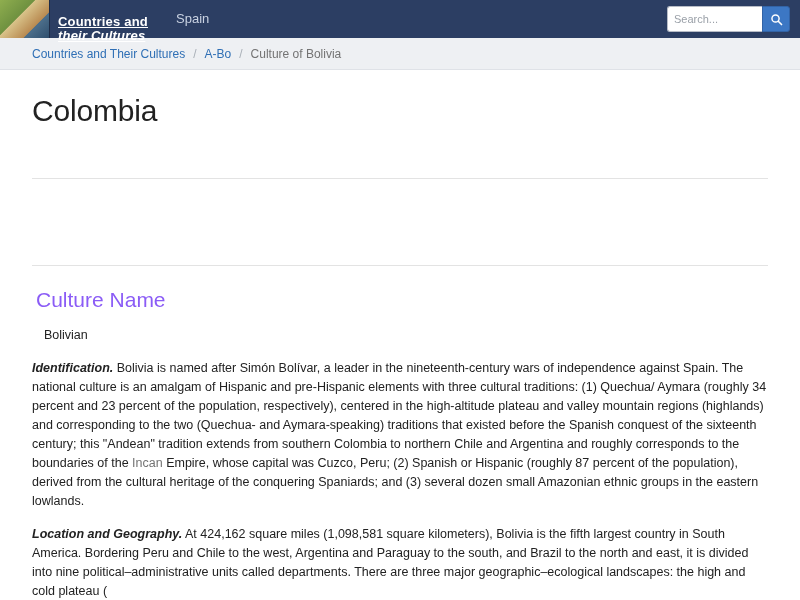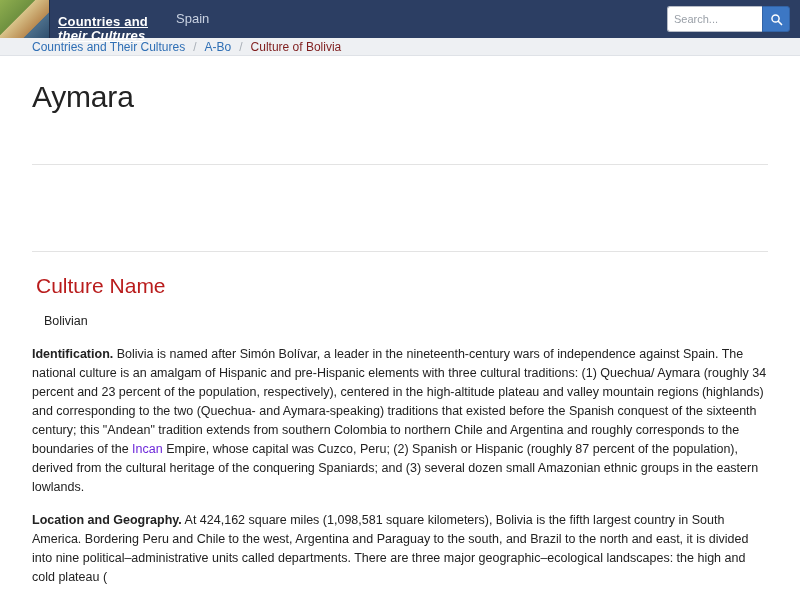--- a/index.html
+++ b/index.html
@@ -79,36 +79,36 @@
     display: flex;
     align-items: center;
     justify-content: center;
     cursor: pointer;
     padding: 0;
   }
   .search-btn svg { display: block; }
 
   
   .breadcrumb-bar {
-    height: 18px;
+    height: 32px;
     background: #eef0f3;
     border-bottom: 1px solid #dfe2e7;
     display: flex;
     align-items: center;
     padding-left: 32px;
     font-size: 12px;
     color: #6b7280;
   }
   .crumb-link {
     color: #2f6fb5;
     text-decoration: none;
     cursor: pointer;
   }
   .crumb-sep { color: #aab0b8; margin: 0 8px; }
-  .crumb-current { color: #7f1d1d; }
+  .crumb-current { color: #737373; }
 
   
   .content {
     padding: 0 32px;
   }
   .page-title {
     font-size: 30px;
     font-weight: normal;
     color: #222222;
     margin: 24px 0 0 0;
@@ -117,36 +117,37 @@
   .ad-slot {
     height: 88px;
     margin-top: 50px;
     border-top: 1px solid #e3e3e3;
     border-bottom: 1px solid #e3e3e3;
     background: #ffffff;
   }
   .section-h2 {
     font-size: 21px;
     font-weight: normal;
-    color: #b91c1c;
+    color: #8b5cf6;
     margin: 22px 0 14px 4px;
   }
   .para {
     font-size: 12.5px;
     line-height: 19px;
     color: #222222;
     margin: 0 0 14px 0;
     text-align: left;
   }
   .para.small-indent { margin-left: 12px; }
   .para b, .para strong {
     font-weight: bold;
+    font-style: italic;
   }
   .inline-link {
-    color: #6d28d9;
+    color: #737373;
     text-decoration: none;
     cursor: pointer;
   }
 </style>
 </head>
 <body>
 
 <div class="navbar">
   <div class="brand-thumb"></div>
   <a class="brand-text" href="#">
@@ -171,21 +172,21 @@
 <div class="breadcrumb-bar">
   <a class="crumb-link" href="#">Countries and Their Cultures</a>
   <span class="crumb-sep">/</span>
   <a class="crumb-link" href="#">A-Bo</a>
   <span class="crumb-sep">/</span>
   <span class="crumb-current">Culture of Bolivia</span>
 </div>
 
 <div class="content">
 
-  <h1 class="page-title">Aymara</h1>
+  <h1 class="page-title">Colombia</h1>
 
   <div class="ad-slot"></div>
 
   <h2 class="section-h2">Culture Name</h2>
   <p class="para small-indent">Bolivian</p>
 
 
   <p class="para">
     <b>Identification.</b><span> Bolivia is named after Simón Bolívar, a leader in the nineteenth-century wars of independence against Spain. The national culture is an amalgam of Hispanic and pre-Hispanic elements with three cultural traditions: (1) Quechua/ Aymara (roughly 34 percent and 23 percent of the population, respectively), centered in the high-altitude plateau and valley mountain regions (highlands) and corresponding to the two (Quechua- and Aymara-speaking) traditions that existed before the Spanish conquest of the sixteenth century; this "Andean" tradition extends from southern Colombia to northern Chile and Argentina and roughly corresponds to the boundaries of the </span><a class="inline-link" href="#">Incan</a><span> Empire, whose capital was Cuzco, Peru; (2) Spanish or Hispanic (roughly 87 percent of the population), derived from the cultural heritage of the conquering Spaniards; and (3) several dozen small Amazonian ethnic groups in the eastern lowlands.</span>
   </p>

